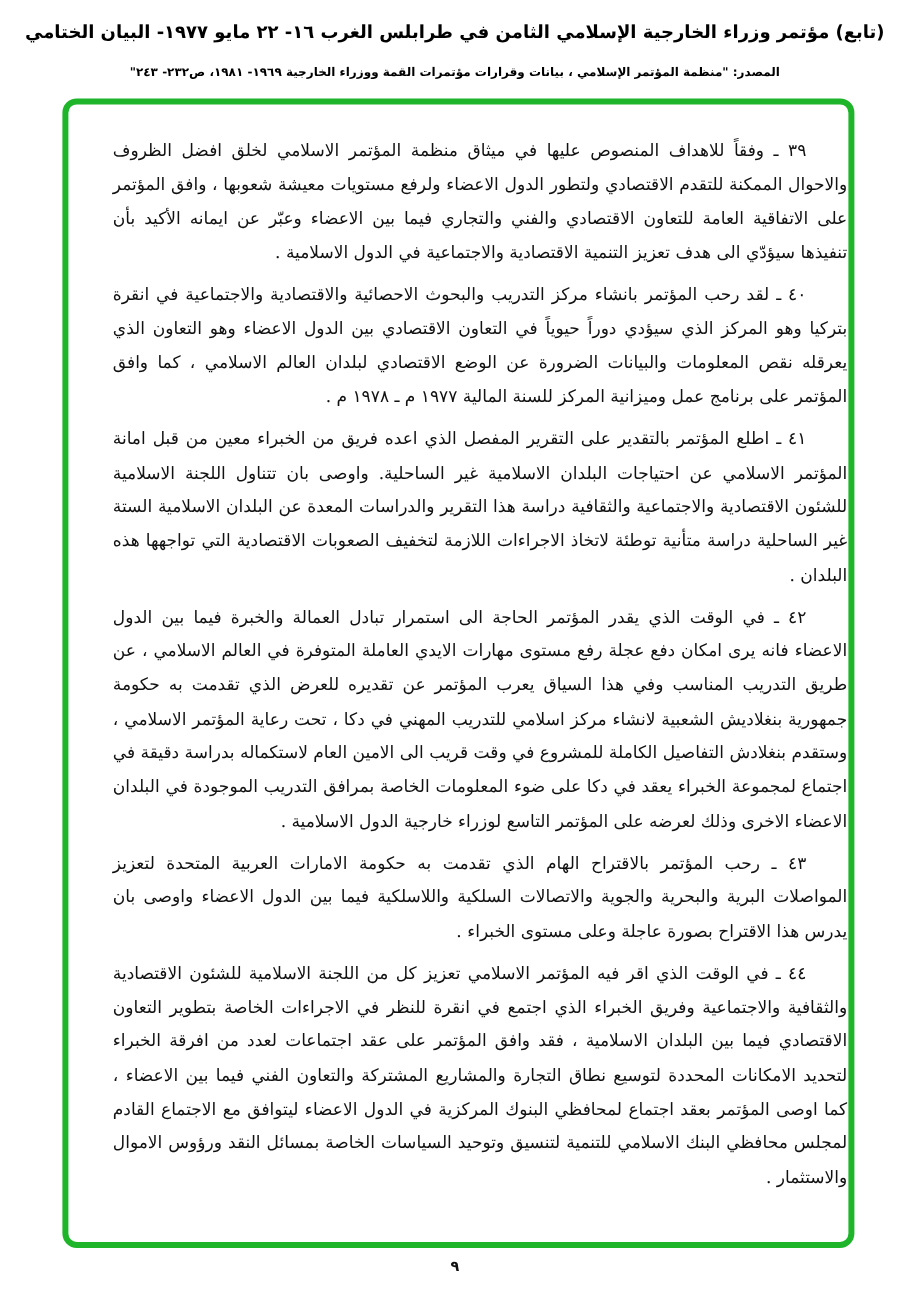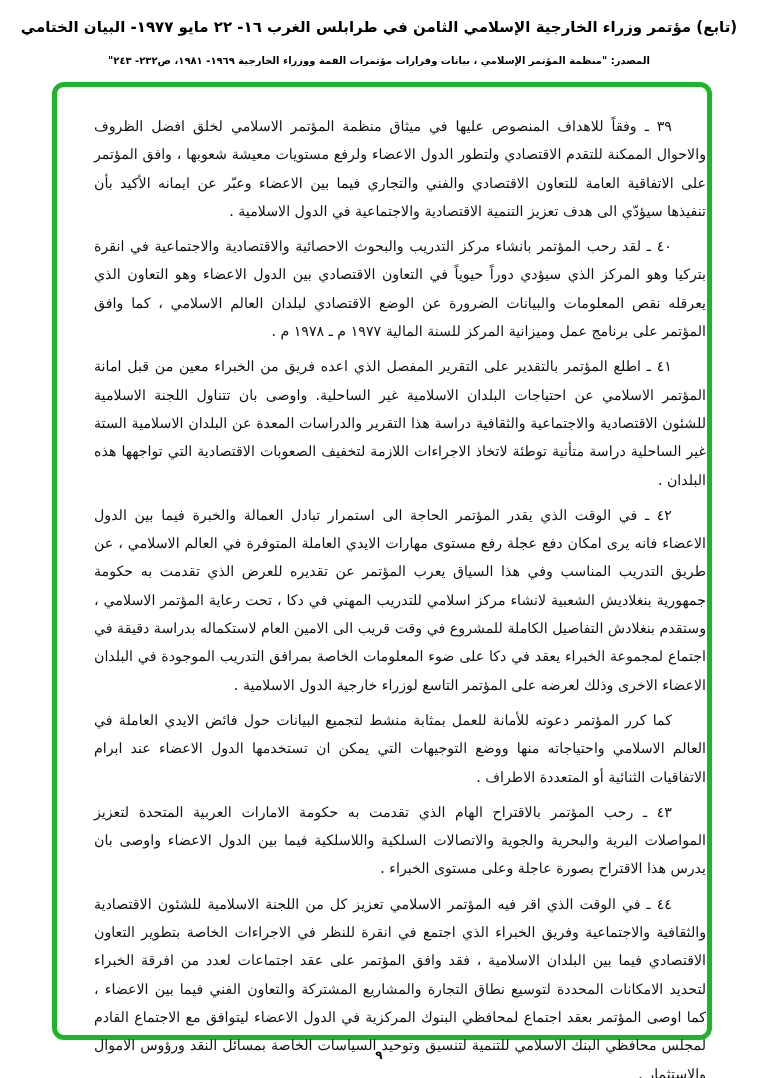--- a/index.html
+++ b/index.html
@@ -26,19 +26,18 @@
 <div class="header-title">(تابع) مؤتمر وزراء الخارجية الإسلامي الثامن في طرابلس الغرب ١٦- ٢٢ مايو ١٩٧٧- البيان الختامي</div>
 <div class="header-source">المصدر: "منظمة المؤتمر الإسلامي ، بيانات وقرارات مؤتمرات القمة ووزراء الخارجية ١٩٦٩- ١٩٨١، ص٢٣٢- ٢٤٣"</div>
 
 <div class="frame"></div>
 
 <div class="content">
   <p class="para">٣٩ ـ وفقاً للاهداف المنصوص عليها في ميثاق منظمة المؤتمر الاسلامي لخلق افضل الظروف والاحوال الممكنة للتقدم الاقتصادي ولتطور الدول الاعضاء ولرفع مستويات معيشة شعوبها ، وافق المؤتمر على الاتفاقية العامة للتعاون الاقتصادي والفني والتجاري فيما بين الاعضاء وعبّر عن ايمانه الأكيد بأن تنفيذها سيؤدّي الى هدف تعزيز التنمية الاقتصادية والاجتماعية في الدول الاسلامية .</p>
   <p class="para">٤٠ ـ لقد رحب المؤتمر بانشاء مركز التدريب والبحوث الاحصائية والاقتصادية والاجتماعية في انقرة بتركيا وهو المركز الذي سيؤدي دوراً حيوياً في التعاون الاقتصادي بين الدول الاعضاء وهو التعاون الذي يعرقله نقص المعلومات والبيانات الضرورة عن الوضع الاقتصادي لبلدان العالم الاسلامي ، كما وافق المؤتمر على برنامج عمل وميزانية المركز للسنة المالية ١٩٧٧ م ـ ١٩٧٨ م .</p>
   <p class="para">٤١ ـ اطلع المؤتمر بالتقدير على التقرير المفصل الذي اعده فريق من الخبراء معين من قبل امانة المؤتمر الاسلامي عن احتياجات البلدان الاسلامية غير الساحلية. واوصى بان تتناول اللجنة الاسلامية للشئون الاقتصادية والاجتماعية والثقافية دراسة هذا التقرير والدراسات المعدة عن البلدان الاسلامية الستة غير الساحلية دراسة متأنية توطئة لاتخاذ الاجراءات اللازمة لتخفيف الصعوبات الاقتصادية التي تواجهها هذه البلدان .</p>
   <p class="para">٤٢ ـ في الوقت الذي يقدر المؤتمر الحاجة الى استمرار تبادل العمالة والخبرة فيما بين الدول الاعضاء فانه يرى امكان دفع عجلة رفع مستوى مهارات الايدي العاملة المتوفرة في العالم الاسلامي ، عن طريق التدريب المناسب وفي هذا السياق يعرب المؤتمر عن تقديره للعرض الذي تقدمت به حكومة جمهورية بنغلاديش الشعبية لانشاء مركز اسلامي للتدريب المهني في دكا ، تحت رعاية المؤتمر الاسلامي ، وستقدم بنغلادش التفاصيل الكاملة للمشروع في وقت قريب الى الامين العام لاستكماله بدراسة دقيقة في اجتماع لمجموعة الخبراء يعقد في دكا على ضوء المعلومات الخاصة بمرافق التدريب الموجودة في البلدان الاعضاء الاخرى وذلك لعرضه على المؤتمر التاسع لوزراء خارجية الدول الاسلامية .</p>
-  <p class="para">كما كرر المؤتمر دعوته للأمانة للعمل بمثابة منشط لتجميع البيانات حول فائض الايدي العاملة في العالم الاسلامي واحتياجاته منها ووضع التوجيهات التي يمكن ان تستخدمها الدول الاعضاء عند ابرام الاتفاقيات الثنائية أو المتعددة الاطراف .</p>
   <p class="para">٤٣ ـ رحب المؤتمر بالاقتراح الهام الذي تقدمت به حكومة الامارات العربية المتحدة لتعزيز المواصلات البرية والبحرية والجوية والاتصالات السلكية واللاسلكية فيما بين الدول الاعضاء واوصى بان يدرس هذا الاقتراح بصورة عاجلة وعلى مستوى الخبراء .</p>
   <p class="para">٤٤ ـ في الوقت الذي اقر فيه المؤتمر الاسلامي تعزيز كل من اللجنة الاسلامية للشئون الاقتصادية والثقافية والاجتماعية وفريق الخبراء الذي اجتمع في انقرة للنظر في الاجراءات الخاصة بتطوير التعاون الاقتصادي فيما بين البلدان الاسلامية ، فقد وافق المؤتمر على عقد اجتماعات لعدد من افرقة الخبراء لتحديد الامكانات المحددة لتوسيع نطاق التجارة والمشاريع المشتركة والتعاون الفني فيما بين الاعضاء ، كما اوصى المؤتمر بعقد اجتماع لمحافظي البنوك المركزية في الدول الاعضاء ليتوافق مع الاجتماع القادم لمجلس محافظي البنك الاسلامي للتنمية لتنسيق وتوحيد السياسات الخاصة بمسائل النقد ورؤوس الاموال والاستثمار .</p>
 
 </div>
 
 <div class="page-number">٩</div>
 
 </body></html>

